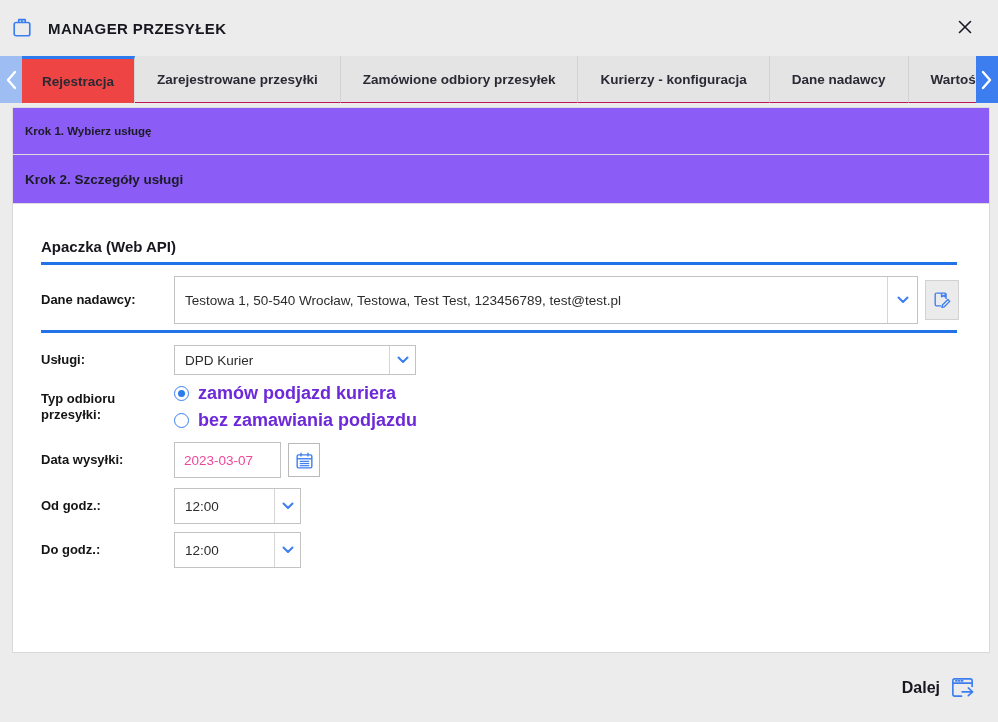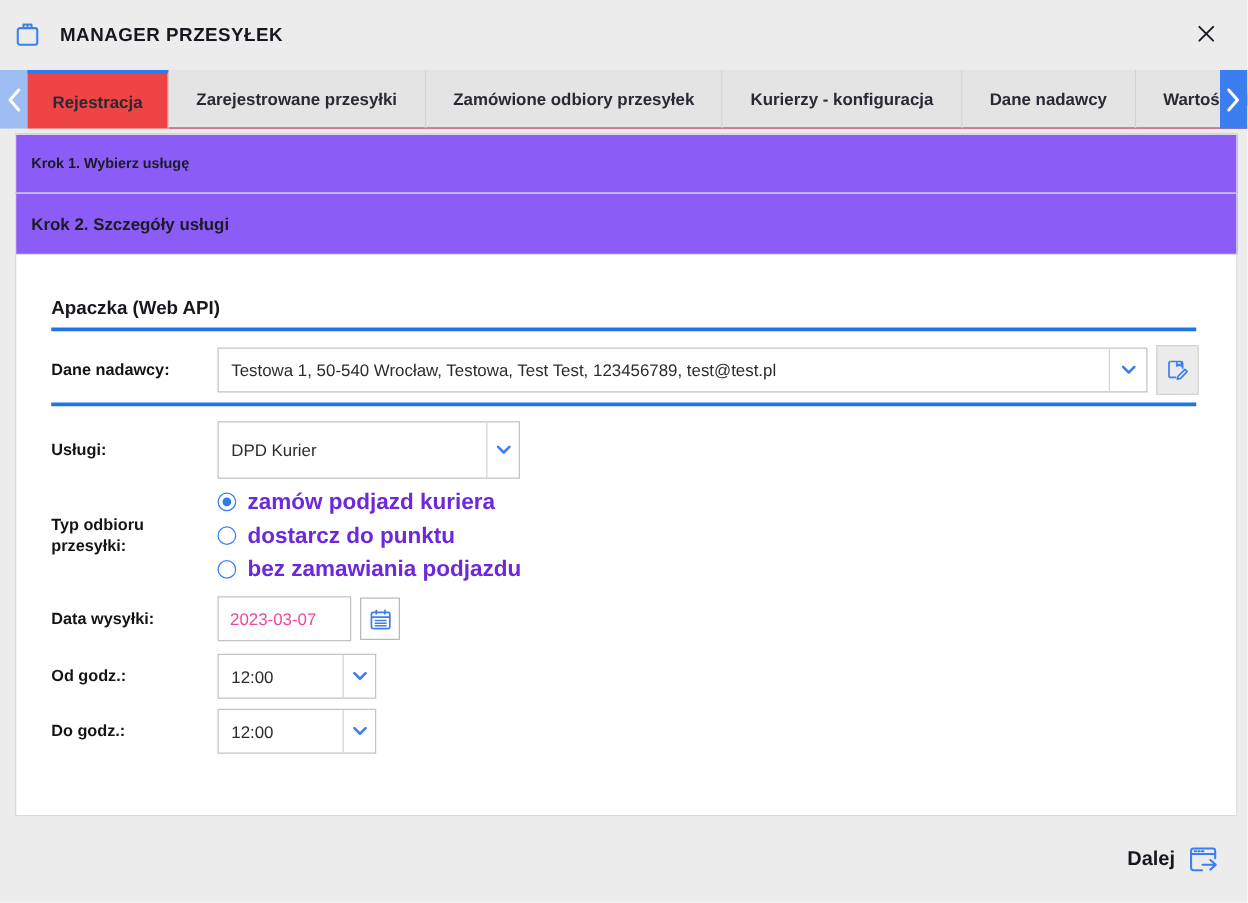--- a/index.html
+++ b/index.html
@@ -116,21 +116,21 @@
     <span>Krok 2. Szczegóły usługi</span>
   </div>
 
   <div class="white">
     <div class="sect-title">Apaczka (Web API)</div>
     <div class="blueline"></div>
 
     <div class="frow" style="margin-top:11px;">
       <div class="flabel">Dane nadawcy:</div>
       <div style="display:flex; align-items:center;">
-        <div class="combo" style="width:744px; height:36px;">
+        <div class="combo" style="width:744px; height:48px;">
           <div class="val">Testowa 1, 50-540 Wrocław, Testowa, Test Test, 123456789, test@test.pl</div>
           <div class="chev">
             <svg width="12" height="8" viewBox="0 0 12 8" fill="none" stroke="#3c7ef0" stroke-width="2" stroke-linecap="round" stroke-linejoin="round">
                 <path d="M1.5 1.5 L6 6 L10.5 1.5"></path>
               </svg>
           </div>
         </div>
         <div class="iconbtn editbtn">
           <span>
             <svg width="20" height="20" viewBox="0 0 22 22" fill="none" stroke="#3c7ef0" stroke-width="1.5" stroke-linejoin="round">
@@ -140,40 +140,36 @@
               <path d="M11.5 16.5 l6-6 2 2 -6 6 -2.6 .6 z"></path>
             </svg>
           </span>
         </div>
       </div>
     </div>
     <div class="blueline" style="margin-top:6px;"></div>
 
     <div class="frow" style="margin-top:12px;">
       <div class="flabel">Usługi:</div>
-      <div class="combo" style="width:242px; height:46px;">
+      <div class="combo" style="width:242px; height:30px;">
         <div class="val">DPD Kurier</div>
         <div class="chev" style="width:26px;">
           <svg width="12" height="8" viewBox="0 0 12 8" fill="none" stroke="#3c7ef0" stroke-width="2" stroke-linecap="round" stroke-linejoin="round">
               <path d="M1.5 1.5 L6 6 L10.5 1.5"></path>
             </svg>
         </div>
       </div>
     </div>
 
     <div class="frow" style="margin-top:8px;">
       <div class="flabel">Typ odbioru przesyłki:</div>
       <div class="radios">
         <div class="radio-item">
           <span class="rdot sel"></span>
           <span class="rlabel">zamów podjazd kuriera</span>
-        </div>
-        <div class="radio-item">
-          <span class="rdot"></span>
-          <span class="rlabel">dostarcz do punktu</span>
         </div>
         <div class="radio-item">
           <span class="rdot"></span>
           <span class="rlabel">bez zamawiania podjazdu</span>
         </div>
       </div>
     </div>
 
     <div class="frow" style="margin-top:11px;">
       <div class="flabel">Data wysyłki:</div>

